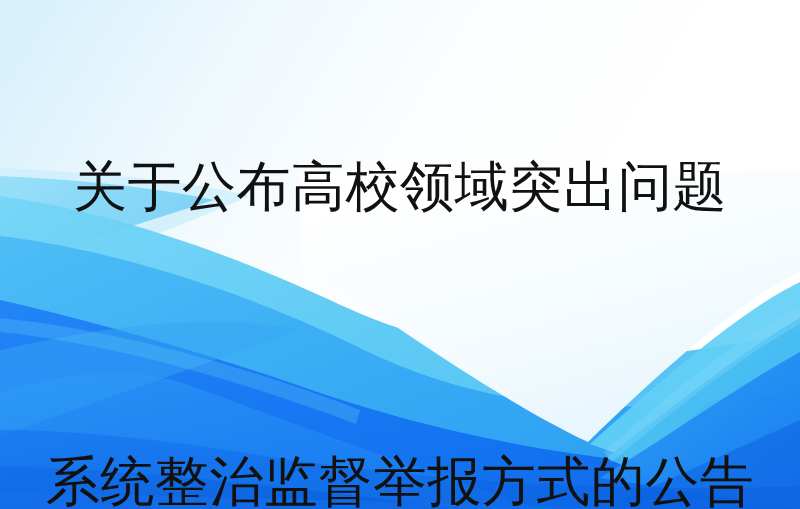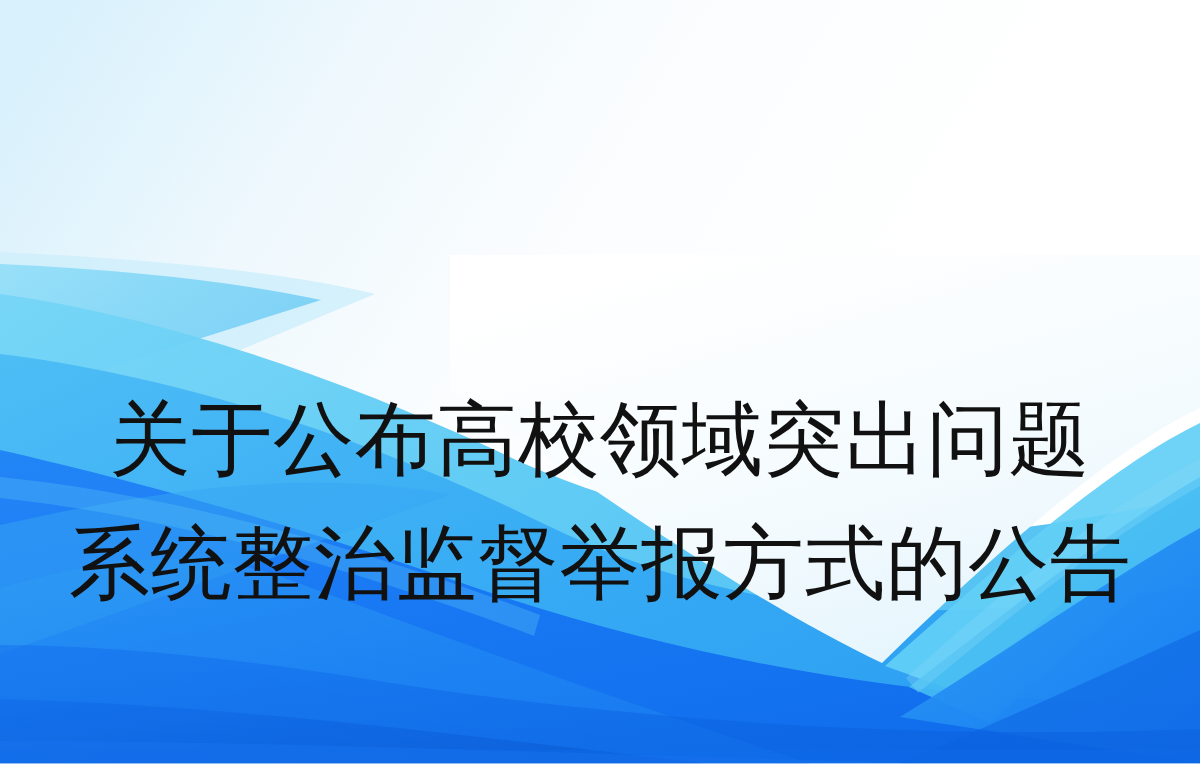--- a/index.html
+++ b/index.html
@@ -27,21 +27,21 @@
   
   #title-block {
     position: absolute;
     left: 0;
     top: 0;
     width: 800px;
     height: 509px;
     display: flex;
     flex-direction: column;
     align-items: center;
-    justify-content: center;
+    justify-content: space-between;
     pointer-events: none;
   }
   .title-line {
     color: #111111;
     font-weight: 400;
     letter-spacing: 0.5px;
     white-space: nowrap;
     text-align: center;
     font-family: "DejaVu Sans", "Liberation Sans", sans-serif;
   }

